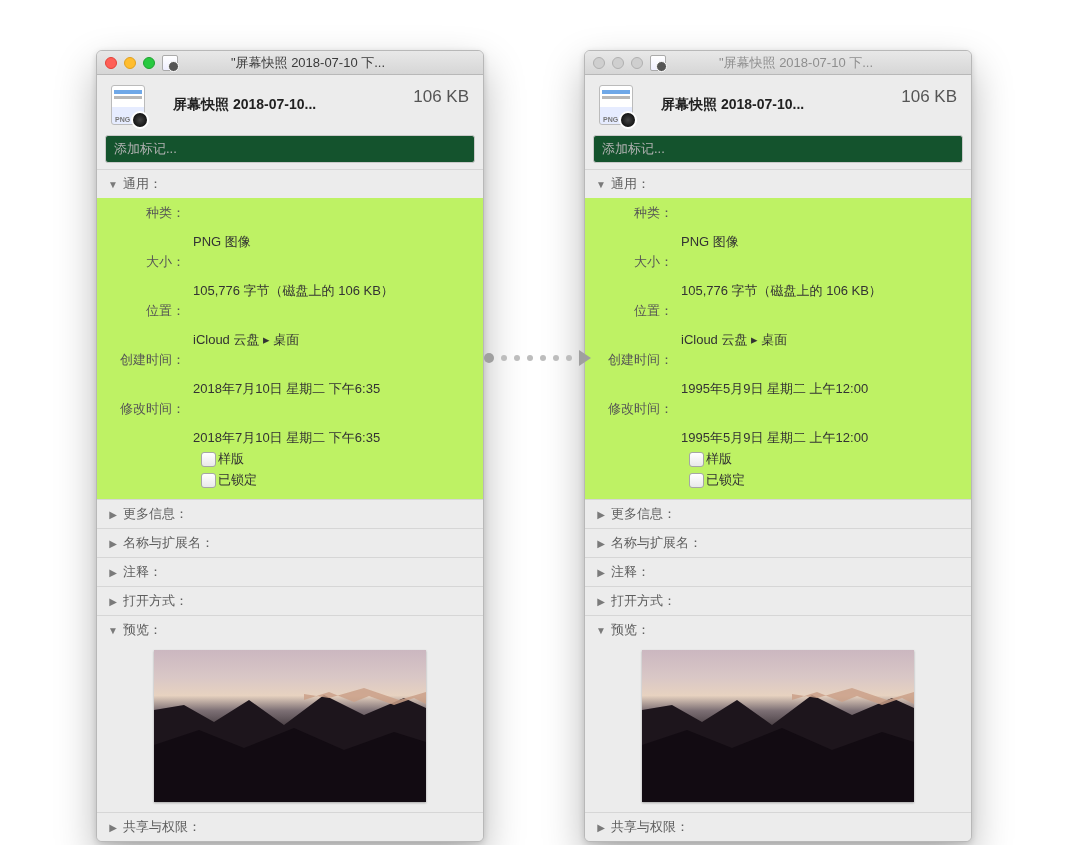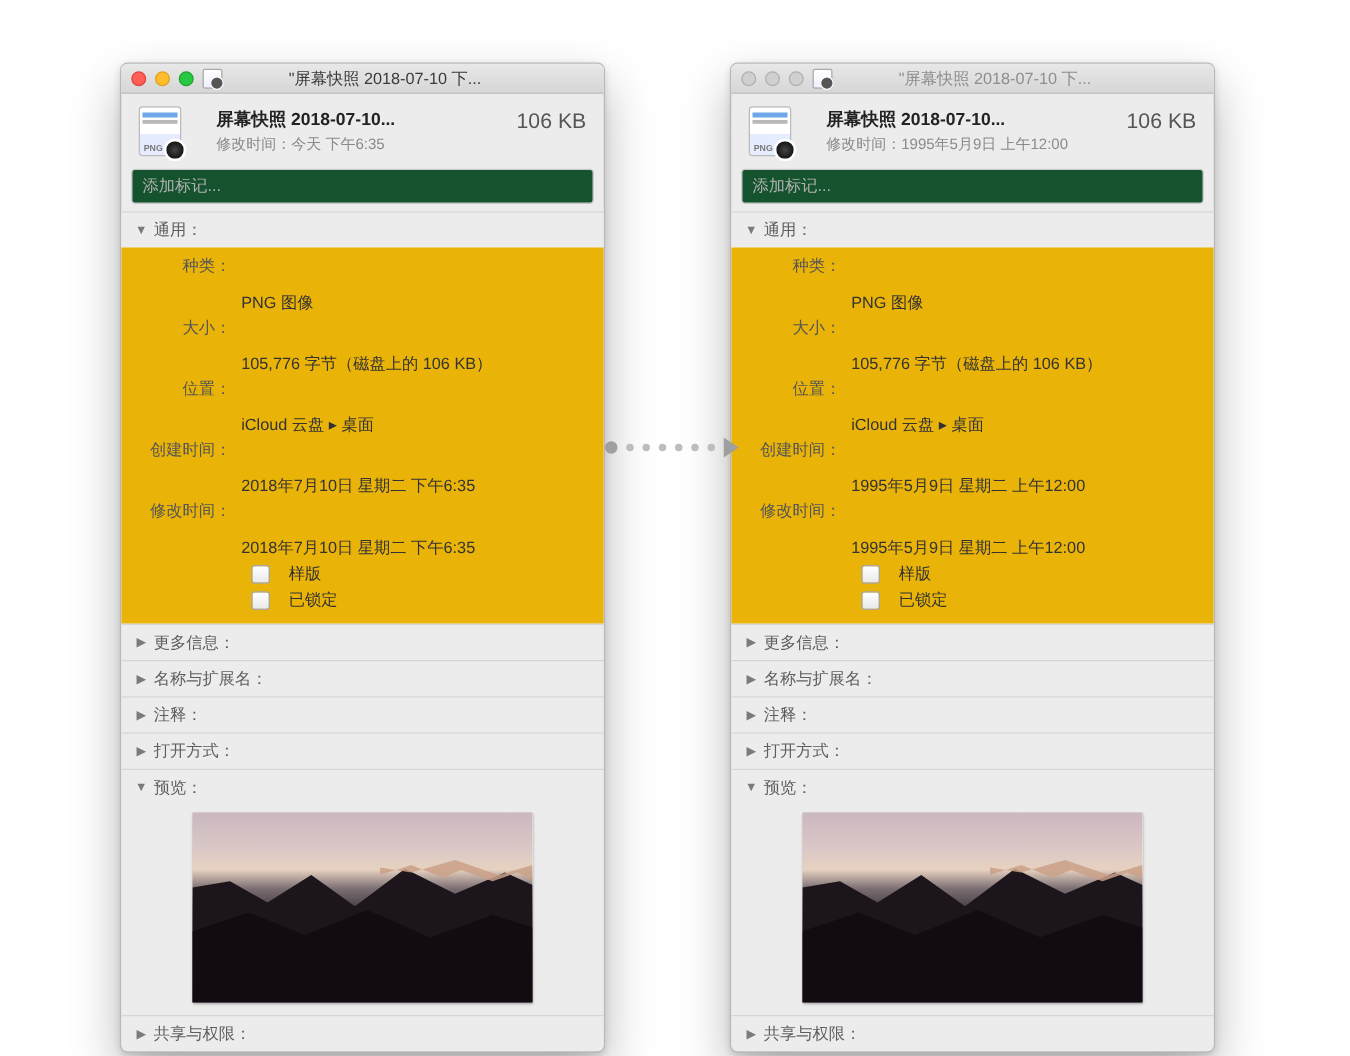--- a/index.html
+++ b/index.html
@@ -85,25 +85,25 @@
 
   .section-head {
     display:flex; align-items:center; gap:4px;
     padding: 5px 10px;
     border-top:1px solid #d6d6d6;
     color:#5e5e5e; font-size:13px;
     background:#ececec;
     cursor:default;
   }
   .tri { font-size:10px; color:#7a7a7a; width:12px; text-align:center; }
-  .kv-block { padding: 4px 14px 10px 14px; background:#eab308; }
+  .kv-block { padding: 4px 14px 10px 14px; background:#bef264; }
   .kv-row { display:flex; align-items:flex-start; margin:2px 0; font-size:13px; }
   .kv-label { width:82px; text-align:right; color:#555; padding-right:8px; flex-shrink:0; }
   .kv-val { color:#333; flex:1;margin-top:29px; }
-  .chk-row { display:flex; align-items:center; gap:15px; margin:3px 0 0 90px; font-size:13px; color:#333; }
+  .chk-row { display:flex; align-items:center; gap:2px; margin:3px 0 0 90px; font-size:13px; color:#333; }
   .chkbox {
     width:15px; height:15px; border:1px solid #a6a6a6; border-radius:3px; background:linear-gradient(#fff,#e9e9e9);
   }
 
   .preview-wrap { padding: 6px 0 10px 0; text-align:center; background:#ececec; }
   .preview-img {
     width:272px; height:152px; margin:0 auto;
     background:
       linear-gradient( to bottom,
         #cbb7c0 0%, #d9c7c6 18%, #e7d2c0 30%,
@@ -147,23 +147,20 @@
 
   <div class="header">
     <div class="big-icon">
       <div class="band"></div>
         <div class="band band2"></div>
       <div class="tag">PNG</div>
       <div class="lens"></div>
     </div>
     <div class="header-main">
       <div class="fname">屏幕快照 2018-07-10...</div>
-      <div class="subline">
-        <span>修改时间：</span><span>今天 下午6:35</span>
-      </div>
     </div>
     <div class="fsize">106 KB</div>
   </div>
 
   <div class="tags-field">
     <span>添加标记...</span>
   </div>
 
   <div class="section-head">
     <span class="tri">▼</span>
@@ -250,23 +247,20 @@
 
   <div class="header">
     <div class="big-icon">
       <div class="band"></div>
         <div class="band band2"></div>
       <div class="tag">PNG</div>
       <div class="lens"></div>
     </div>
     <div class="header-main">
       <div class="fname">屏幕快照 2018-07-10...</div>
-      <div class="subline">
-        <span>修改时间：</span><span>1995年5月9日 上午12:00</span>
-      </div>
     </div>
     <div class="fsize">106 KB</div>
   </div>
 
   <div class="tags-field">
     <span>添加标记...</span>
   </div>
 
   <div class="section-head">
     <span class="tri">▼</span>

